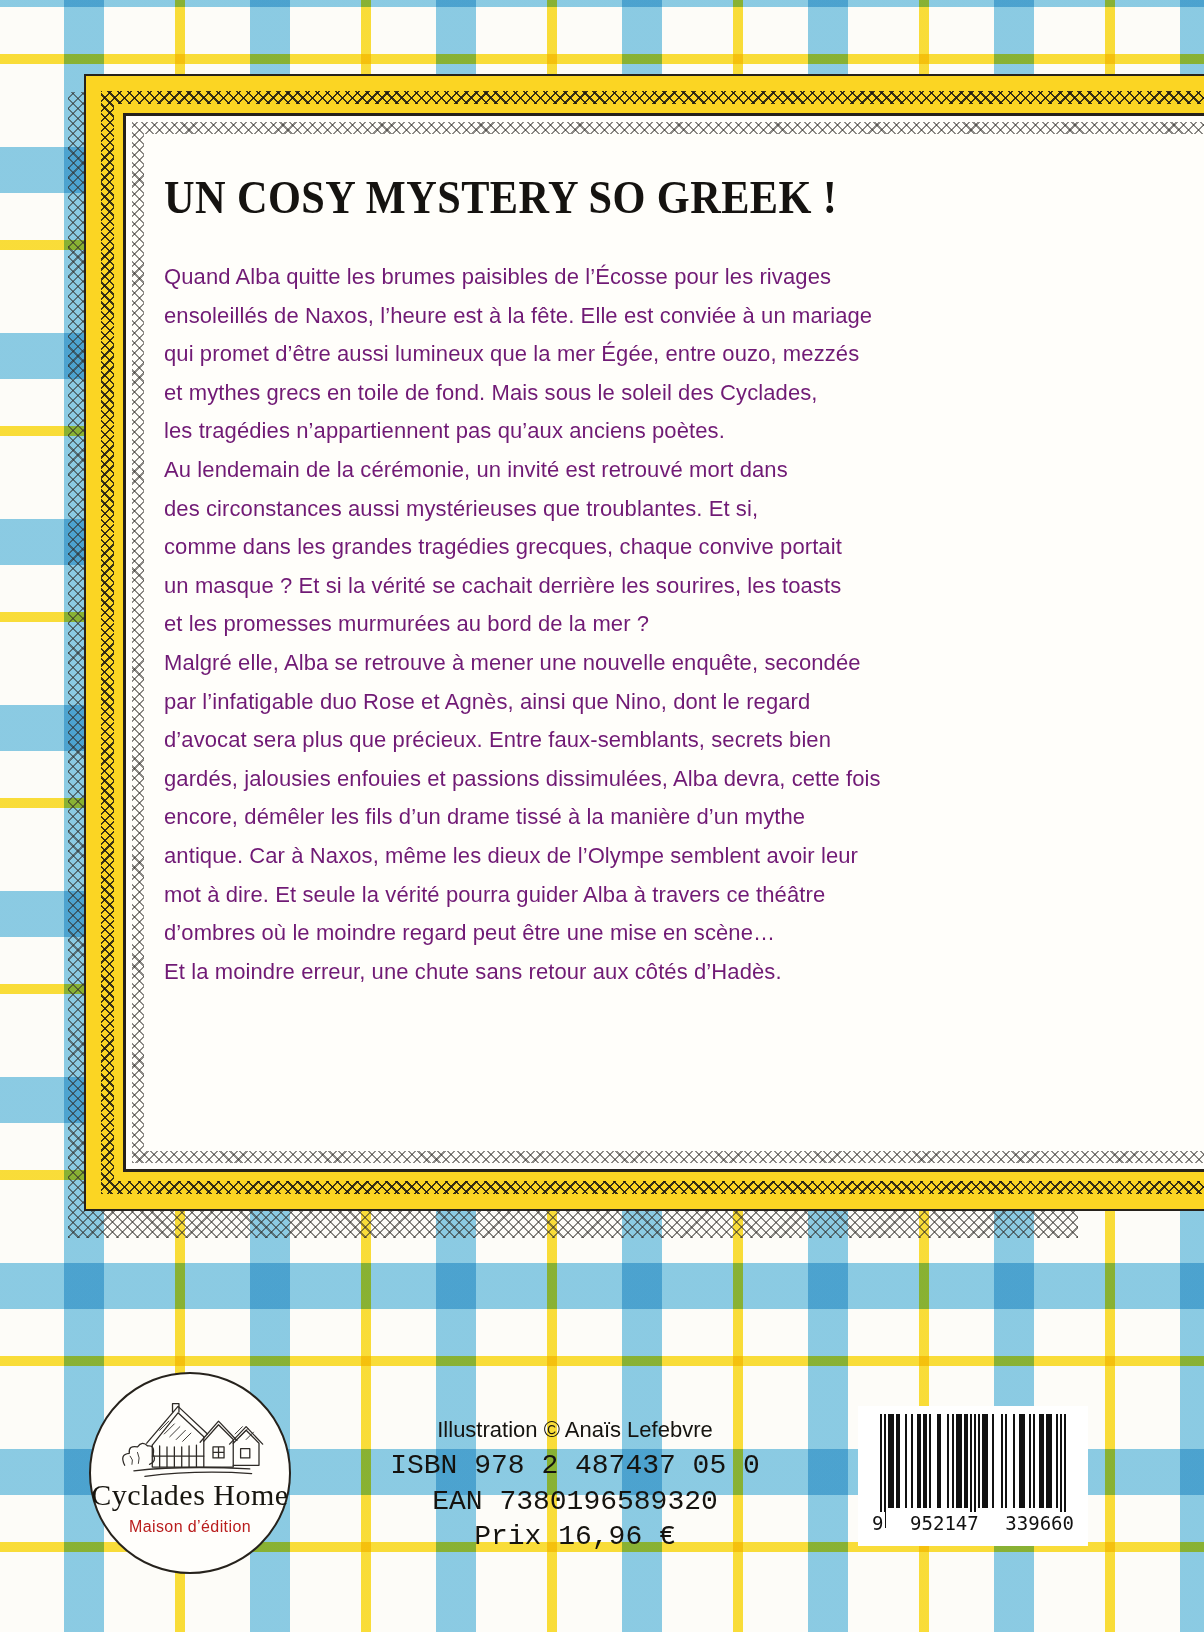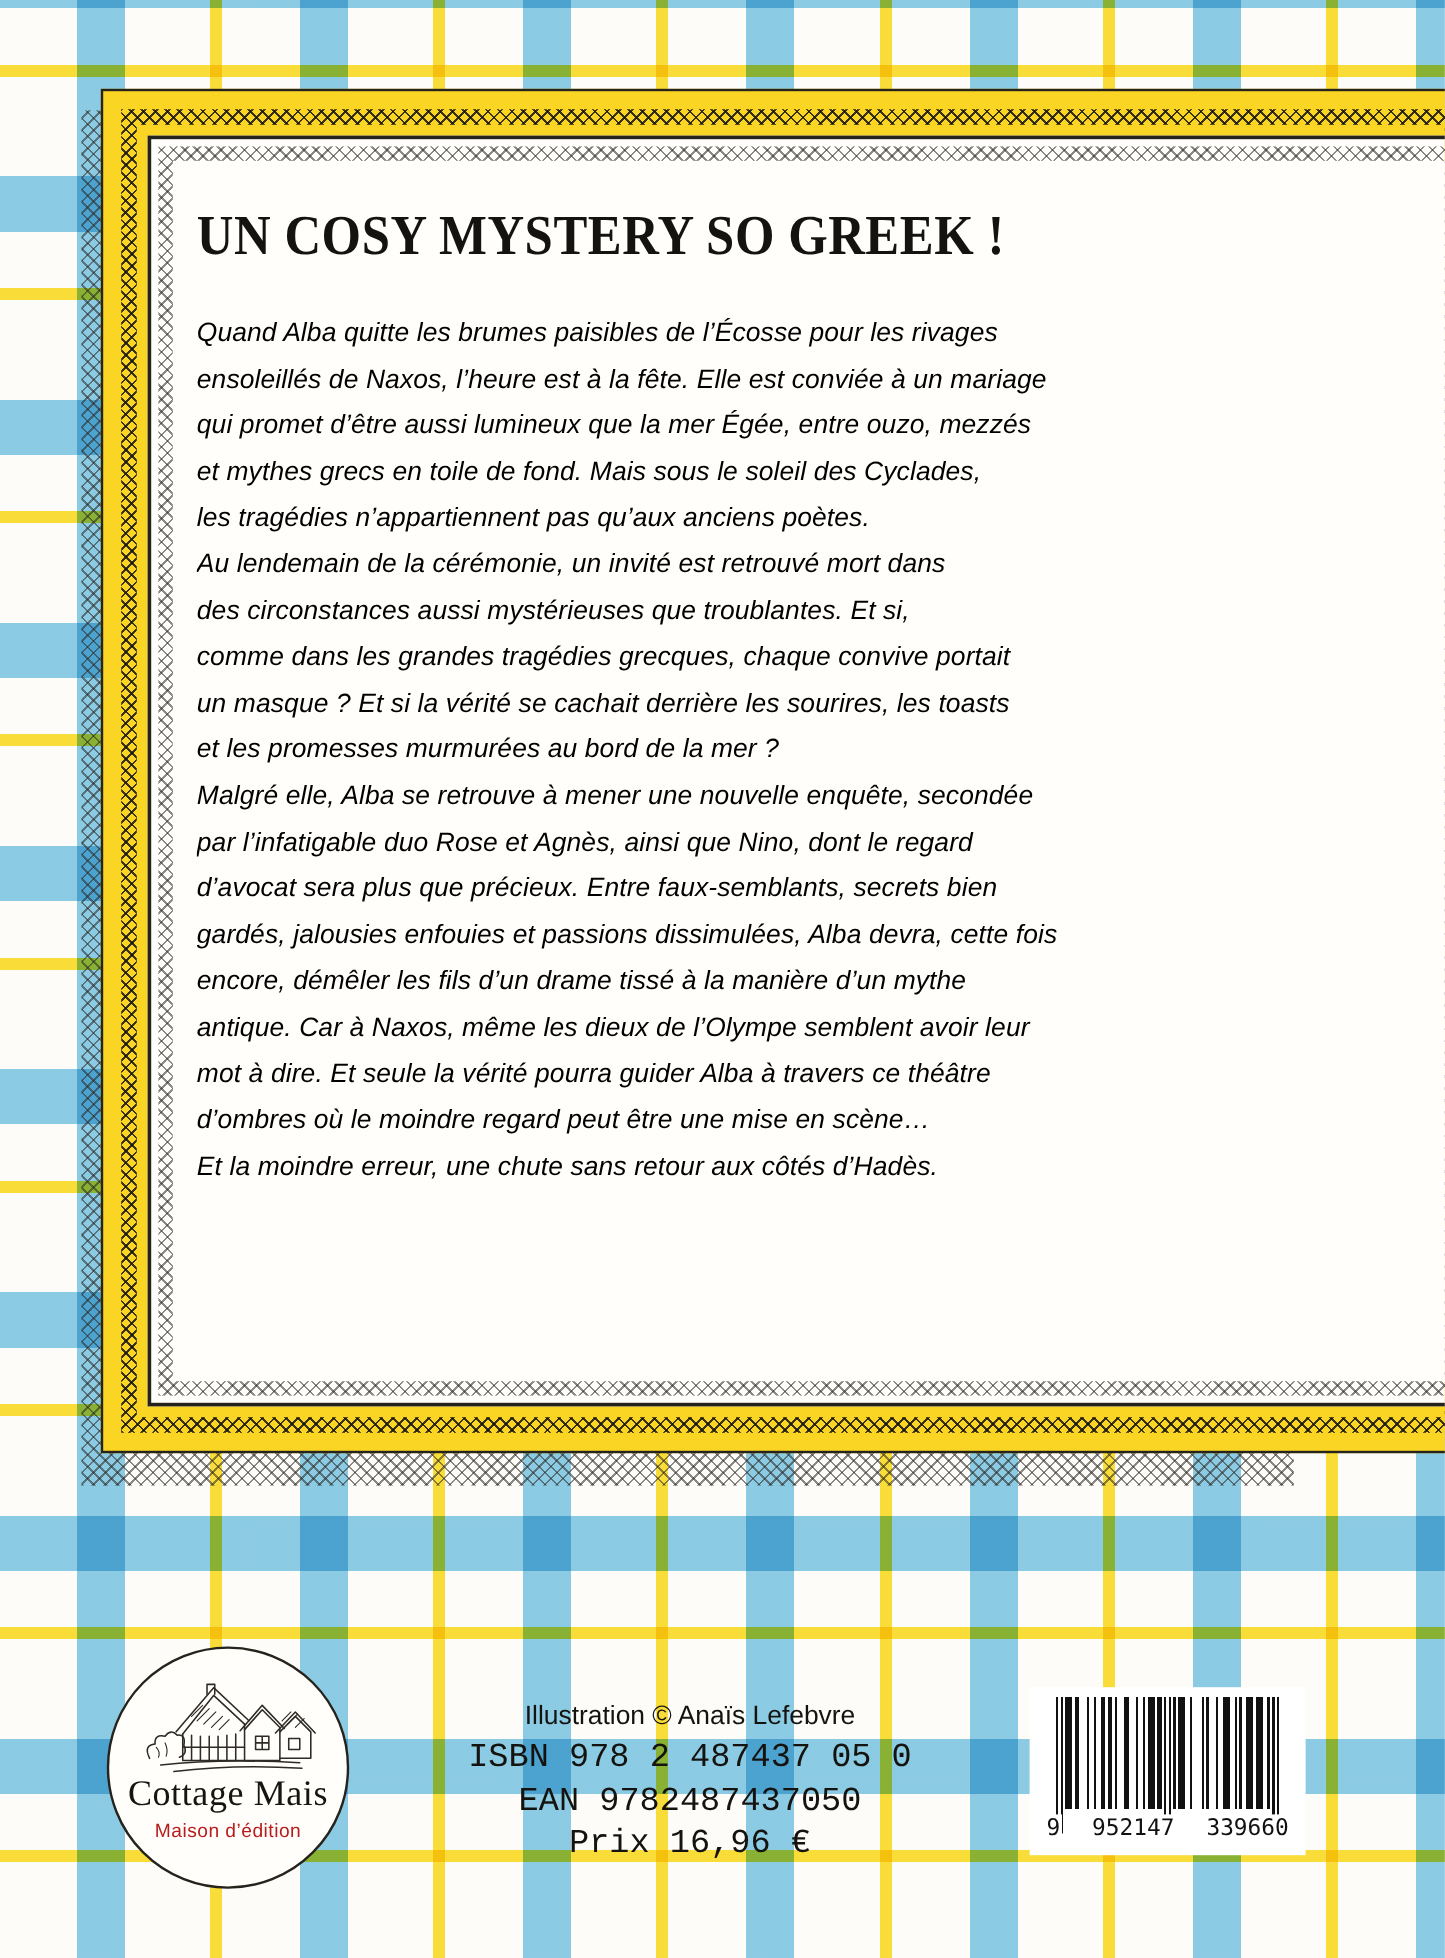--- a/index.html
+++ b/index.html
@@ -36,21 +36,21 @@
   .inner-line{border:3px solid #26221c;background:#fffefa;padding:6px;}
   .hatch-w{padding:12px;}
   .panel{background:#fffefa;padding:36px 20px 0 20px;position:relative;}
   .title{
     font-family:"Liberation Serif",serif;font-weight:700;font-size:47px;
     letter-spacing:.5px;white-space:nowrap;transform:scaleX(.9);transform-origin:0 50%;
     margin:0 0 34px 0;color:#151310;
   }
   .synopsis,.closing{
     font-size:22px;line-height:38.6px;white-space:pre;overflow:hidden;
-    letter-spacing:.1px;color:#000000;font-style:italic;
+    letter-spacing:.1px;color:#701a75;
   }
   .closing{margin-top:84px;}
   .logo{
     position:absolute;left:89px;top:1372px;width:202px;height:202px;z-index:2;
     background:#fffefb;border:2px solid #26221c;border-radius:50%;
     display:flex;flex-direction:column;align-items:center;
   }
   .logo svg{margin-top:14px;}
   .logo-name{font-family:"Liberation Serif",serif;font-size:30px;letter-spacing:.5px;color:#17150f;margin-top:-2px;}
   .logo-tagline{font-size:16px;color:#b91c1c;margin-top:6px;letter-spacing:.4px;}
@@ -127,28 +127,28 @@
     <path d="M128,61 L146,42 L164,61"></path>
     <path d="M140,66 h10 v10 h-10 z"></path>
     <path d="M134,50 L142,42 M139,53 L148,44 M146,56 L154,48" stroke-width="1"></path>
 
     <path d="M14,84 q-6,-12 5,-13 q-1,-9 9,-7 q5,-7 11,-1 q8,-1 6,9 q4,8 -4,11"></path>
     <path d="M20,74 q4,4 2,9 M28,70 q3,6 1,12" stroke-width="1"></path>
 
     <path d="M24,90 Q78,84 150,88"></path>
     <path d="M36,96 Q92,89 152,93"></path>
   </svg>
-  <div class="logo-name">Cottage Mais</div>
+  <div class="logo-name">Cyclades Home</div>
   <div class="logo-tagline">Maison d’édition</div>
 </div>
 
 <div class="credits">
   <div class="credit-line">Illustration © Anaïs Lefebvre</div>
   <div class="pub-line">ISBN 978 2 487437 05 0</div>
-  <div class="pub-line">EAN 9782487437050</div>
+  <div class="pub-line">EAN 7380196589320</div>
   <div class="pub-line">Prix 16,96 €</div>
 </div>
 
 <div class="barcode-box">
   <svg class="barcode-svg" viewBox="0 0 95 56" preserveAspectRatio="none" shape-rendering="crispEdges">
       <rect x="0" y="0" width="1" height="56" fill="#111"></rect>
       <rect x="2" y="0" width="1" height="56" fill="#111"></rect>
       <rect x="4" y="0" width="1" height="46" fill="#111"></rect>
       <rect x="5" y="0" width="1" height="46" fill="#111"></rect>
       <rect x="6" y="0" width="1" height="46" fill="#111"></rect>

